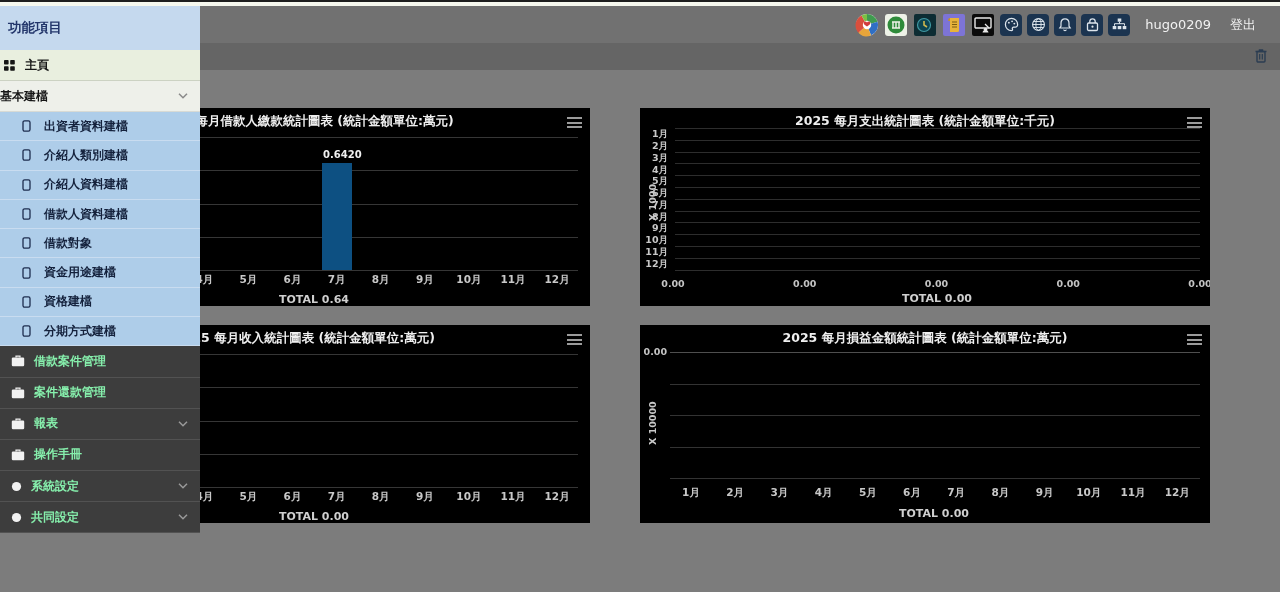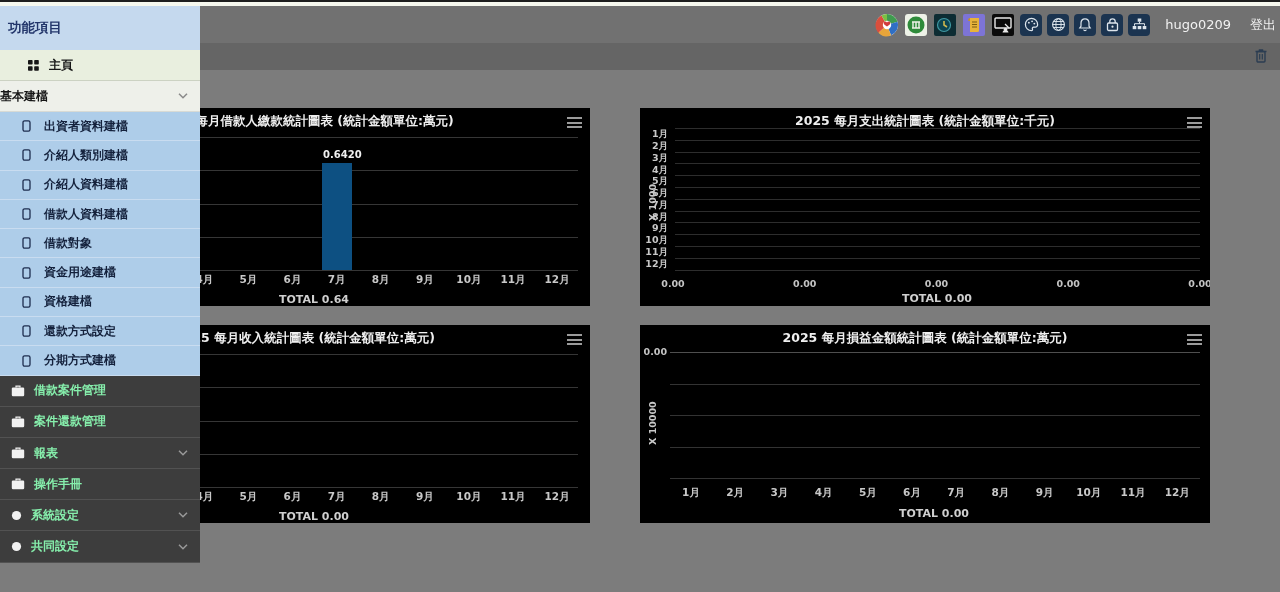--- a/index.html
+++ b/index.html
@@ -5,21 +5,21 @@
   html,body{margin:0;padding:0;}
   body{
     width:1280px;height:592px;position:relative;overflow:hidden;
     background:#7c7c7c;
     font-family:"DejaVu Sans","Liberation Sans",sans-serif;
   }
   .top-strip{position:absolute;top:0;left:0;width:1280px;height:2px;background:#1e1e1e;}
   .cream-strip{position:absolute;top:2px;left:0;width:1280px;height:4px;background:#f6f8ee;}
   .topbar{
     position:absolute;top:6px;left:0;width:1280px;height:37px;background:#717171;
-    display:flex;align-items:center;justify-content:flex-end;box-sizing:border-box;padding-right:2px;gap:5px;
+    display:flex;align-items:center;justify-content:flex-end;box-sizing:border-box;padding-right:22px;gap:5px;
   }
   .app-icon{width:24px;height:24px;display:flex;align-items:center;justify-content:center;cursor:pointer;}
   .app-icon.navy{width:22px;height:22px;background:#1b3450;border-radius:4px;}
   .username{color:#f2f2f2;font-size:13px;margin:0 14px 0 10px;cursor:pointer;}
   .logout{color:#f2f2f2;font-size:13px;margin-right:2px;cursor:pointer;}
   .subbar{position:absolute;top:43px;left:0;width:1280px;height:27px;background:#656565;}
   .trash-btn{position:absolute;right:12px;top:5px;cursor:pointer;}
 
   
   .panel{position:absolute;width:570px;height:198px;background:#000;overflow:hidden;}
@@ -33,21 +33,21 @@
   .tick-label{position:absolute;color:#c4c4c4;font-size:9.5px;font-weight:bold;text-align:center;white-space:nowrap;}
   .total-label{position:absolute;color:#cfcfcf;font-weight:bold;font-size:11px;text-align:center;white-space:nowrap;}
   .val-label{position:absolute;color:#f0f0f0;font-weight:bold;font-size:10px;text-align:right;white-space:nowrap;}
   .unit-label{position:absolute;color:#c8c8c8;font-size:9.5px;font-weight:bold;transform:rotate(-90deg);transform-origin:left top;white-space:nowrap;}
 
   
   .sidebar{position:absolute;top:6px;left:0;width:200px;height:586px;z-index:10;}
   .side-header{height:44px;background:#c5d9ee;color:#23366b;font-weight:bold;font-size:13.5px;display:flex;align-items:center;padding-left:8px;box-sizing:border-box;}
   .side-item{display:flex;align-items:center;position:relative;box-sizing:border-box;cursor:pointer;}
   .side-item .lbl{font-weight:bold;white-space:nowrap;}
-  .side-item.home{height:31px;background:#e9efdf;border-bottom:1px solid #ccd2c3;padding-left:28px;}
+  .side-item.home{height:31px;background:#e9efdf;border-bottom:1px solid #ccd2c3;padding-left:4px;}
   .side-item.home .lbl{color:#151515;font-size:12px;margin-left:10px;}
   .side-item.group{height:31px;background:#eef0ea;border-bottom:1px solid #d8dad4;}
   .side-item.group .lbl{color:#151515;font-size:12px;}
   .side-item.sub{height:29.3px;background:#aecde9;border-bottom:1px solid #c9dcf0;padding-left:22px;}
   .side-item.sub .lbl{color:#14213c;font-size:12px;margin-left:13px;font-family:Liberation Serif, serif;}
   .side-item.dark{height:31.17px;background:#3d3d3d;border-bottom:1px solid #525252;padding-left:11px;}
   .side-item.dark .lbl{color:#86efac;font-size:12px;margin-left:9px;}
   .side-item .chev{position:absolute;right:12px;top:50%;margin-top:-3px;line-height:0;}
   .side-item .ic{display:inline-flex;line-height:0;}
 </style>
@@ -352,28 +352,20 @@
           </svg>
         </span>
         <span class="lbl">資格建檔</span>
       </div>
       <div class="side-item sub">
         <span class="ic">
           <svg width="9" height="12" viewBox="0 0 9 12">
             <rect x="1" y="0.8" width="7" height="10.4" rx="1.6" fill="none" stroke="#1d2c4e" stroke-width="1.3"></rect>
           </svg>
         </span>
-        <span class="lbl">還款方式設定</span>
-      </div>
-      <div class="side-item sub">
-        <span class="ic">
-          <svg width="9" height="12" viewBox="0 0 9 12">
-            <rect x="1" y="0.8" width="7" height="10.4" rx="1.6" fill="none" stroke="#1d2c4e" stroke-width="1.3"></rect>
-          </svg>
-        </span>
         <span class="lbl">分期方式建檔</span>
       </div>
       <div class="side-item dark">
         <span class="ic">
           <svg width="14" height="12" viewBox="0 0 14 12">
             <path d="M5 2.5V1.2h4v1.3" fill="none" stroke="#f2f2f2" stroke-width="1.2"></path>
             <rect x="0.8" y="2.5" width="12.4" height="8.7" rx="1.2" fill="#f2f2f2"></rect>
           </svg>
         </span>
         <span class="lbl">借款案件管理</span>

